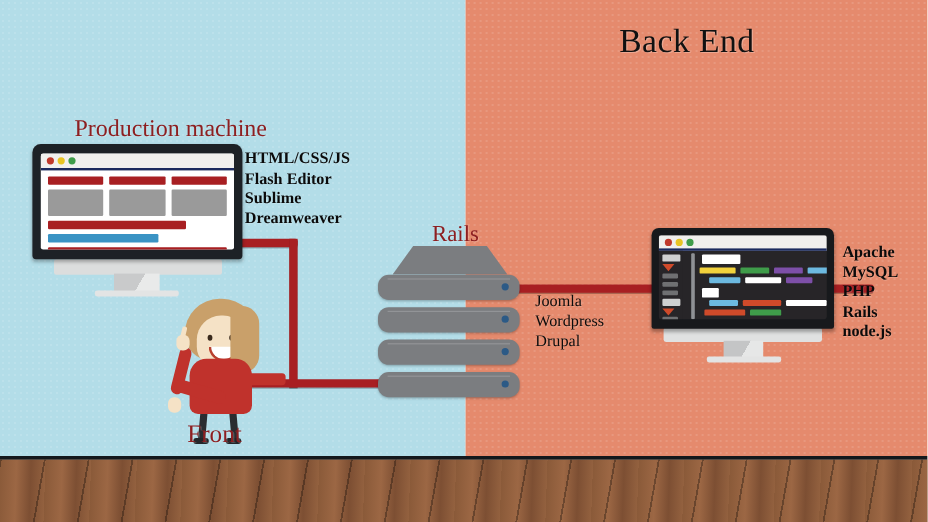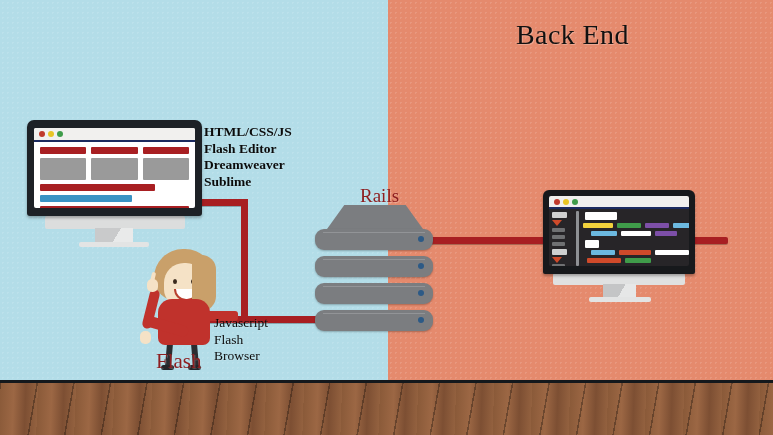--- a/index.html
+++ b/index.html
@@ -124,20 +124,21 @@
   <div class="bg-back"></div>
   <div class="floor"></div>
 
   <div class="title" id="title-back">Back End</div>
 
   <div class="cable" id="cable-a"></div>
   <div class="cable" id="cable-b"></div>
   <div class="cable" id="cable-c"></div>
   <div class="cable" id="cable-d"></div>
 
+  <div class="label-red" id="lbl-production">Production machine</div>
 
   <div id="monitor-front">
     <div class="mf-base"></div>
     <div class="mf-neck"></div>
     <div class="mf-foot"></div>
     <div class="mf-bezel">
       <div class="mf-screen">
         <div class="mf-chrome">
           <span class="dot r"></span>
           <span class="dot y"></span>
@@ -164,22 +165,22 @@
               <div class="bar wide"></div>
             </div>
         </div>
       </div>
     </div>
   </div>
 
   <div class="list" id="list-frontend">
     <div>HTML/CSS/JS</div>
     <div>Flash Editor</div>
+    <div>Sublime</div>
     <div>Dreamweaver</div>
-    <div>Sublime</div>
   </div>
 
   <div id="client">
     <div class="arm-side"></div>
     <div class="leg l"></div>
     <div class="leg r"></div>
     <div class="shoe l"></div>
     <div class="shoe r"></div>
     <div class="hair"></div>
     <div class="face">
@@ -188,26 +189,21 @@
       <div class="mouth"></div>
     </div>
     <div class="hair2"></div>
     <div class="torso"></div>
     <div class="arm-up"></div>
     <div class="hand up"></div>
     <div class="finger"></div>
     <div class="arm-down"></div>
     <div class="hand down"></div>
   </div>
-  <div class="label-red" id="lbl-client">Flash</div>
-  <div class="list" id="list-client">
-    <div>Javascript</div>
-    <div>Flash</div>
-    <div>Browser</div>
-  </div>
+  <div class="label-red" id="lbl-client">Front</div>
 
   <div class="label-red" id="lbl-server">Rails</div>
   <div id="server">
     <div class="srv-top"></div>
     <div class="srv-unit" style="top:24px">
         <span class="srv-line"></span>
         <span class="srv-led"></span>
       </div>
     <div class="srv-unit" style="top:51px">
         <span class="srv-line"></span>
@@ -216,20 +212,25 @@
     <div class="srv-unit" style="top:78px">
         <span class="srv-line"></span>
         <span class="srv-led"></span>
       </div>
     <div class="srv-unit" style="top:105px">
         <span class="srv-line"></span>
         <span class="srv-led"></span>
       </div>
   </div>
 
+  <div class="list" id="list-cms">
+    <div>Joomla</div>
+    <div>Wordpress</div>
+    <div>Drupal</div>
+  </div>
 
   <div id="monitor-back">
     <div class="mb-base"></div>
     <div class="mb-neck"></div>
     <div class="mb-foot"></div>
     <div class="mb-bezel">
       <div class="mb-screen">
         <div class="mb-chrome">
           <span class="dot r"></span>
           <span class="dot y"></span>
@@ -260,14 +261,21 @@
           <span class="cl" style="left:46px;top:41px;width:32px;background:#cf4a2a;"></span>
           <span class="cl" style="left:82px;top:41px;width:34px;background:#ffffff;"></span>
           <span class="cl" style="left:14px;top:49px;width:34px;background:#cf4a2a;"></span>
           <span class="cl" style="left:52px;top:49px;width:26px;background:#3f9c4a;"></span>
 
         </div>
       </div>
     </div>
   </div>
 
+  <div class="list" id="list-backend">
+    <div>Apache</div>
+    <div>MySQL</div>
+    <div>PHP</div>
+    <div>Rails</div>
+    <div>node.js</div>
+  </div>
 
 </div>
 
 </body></html>

